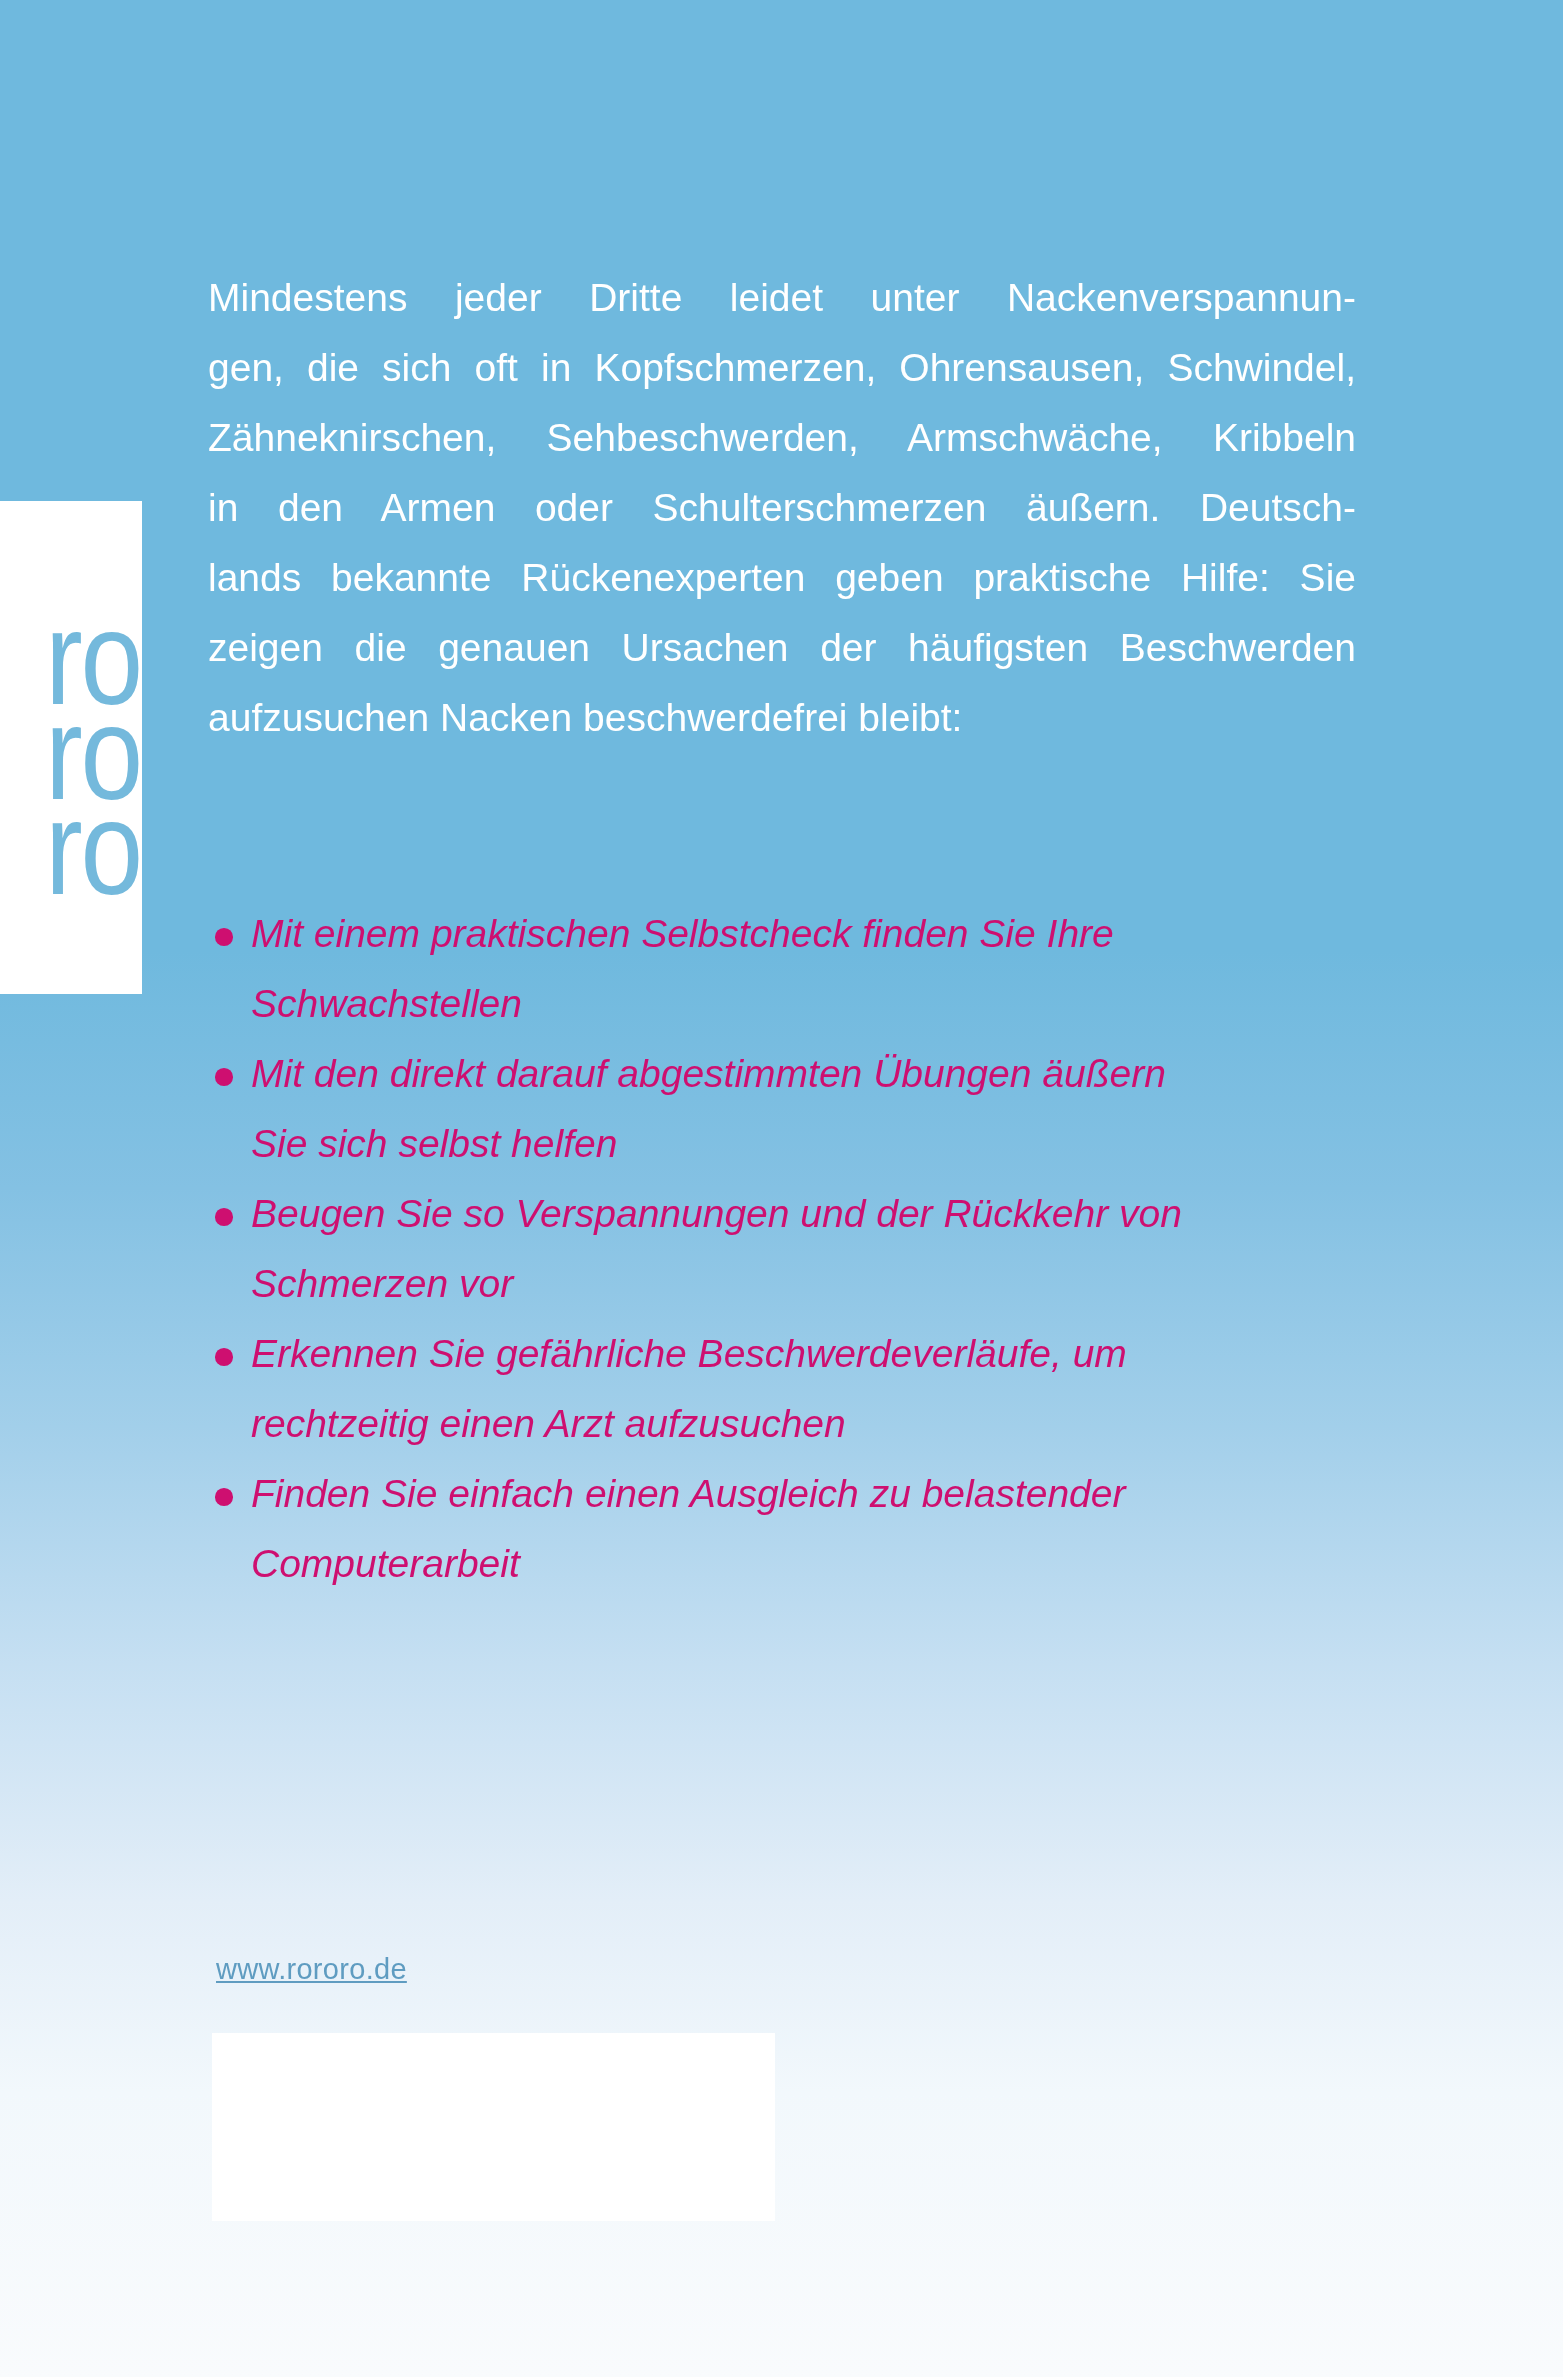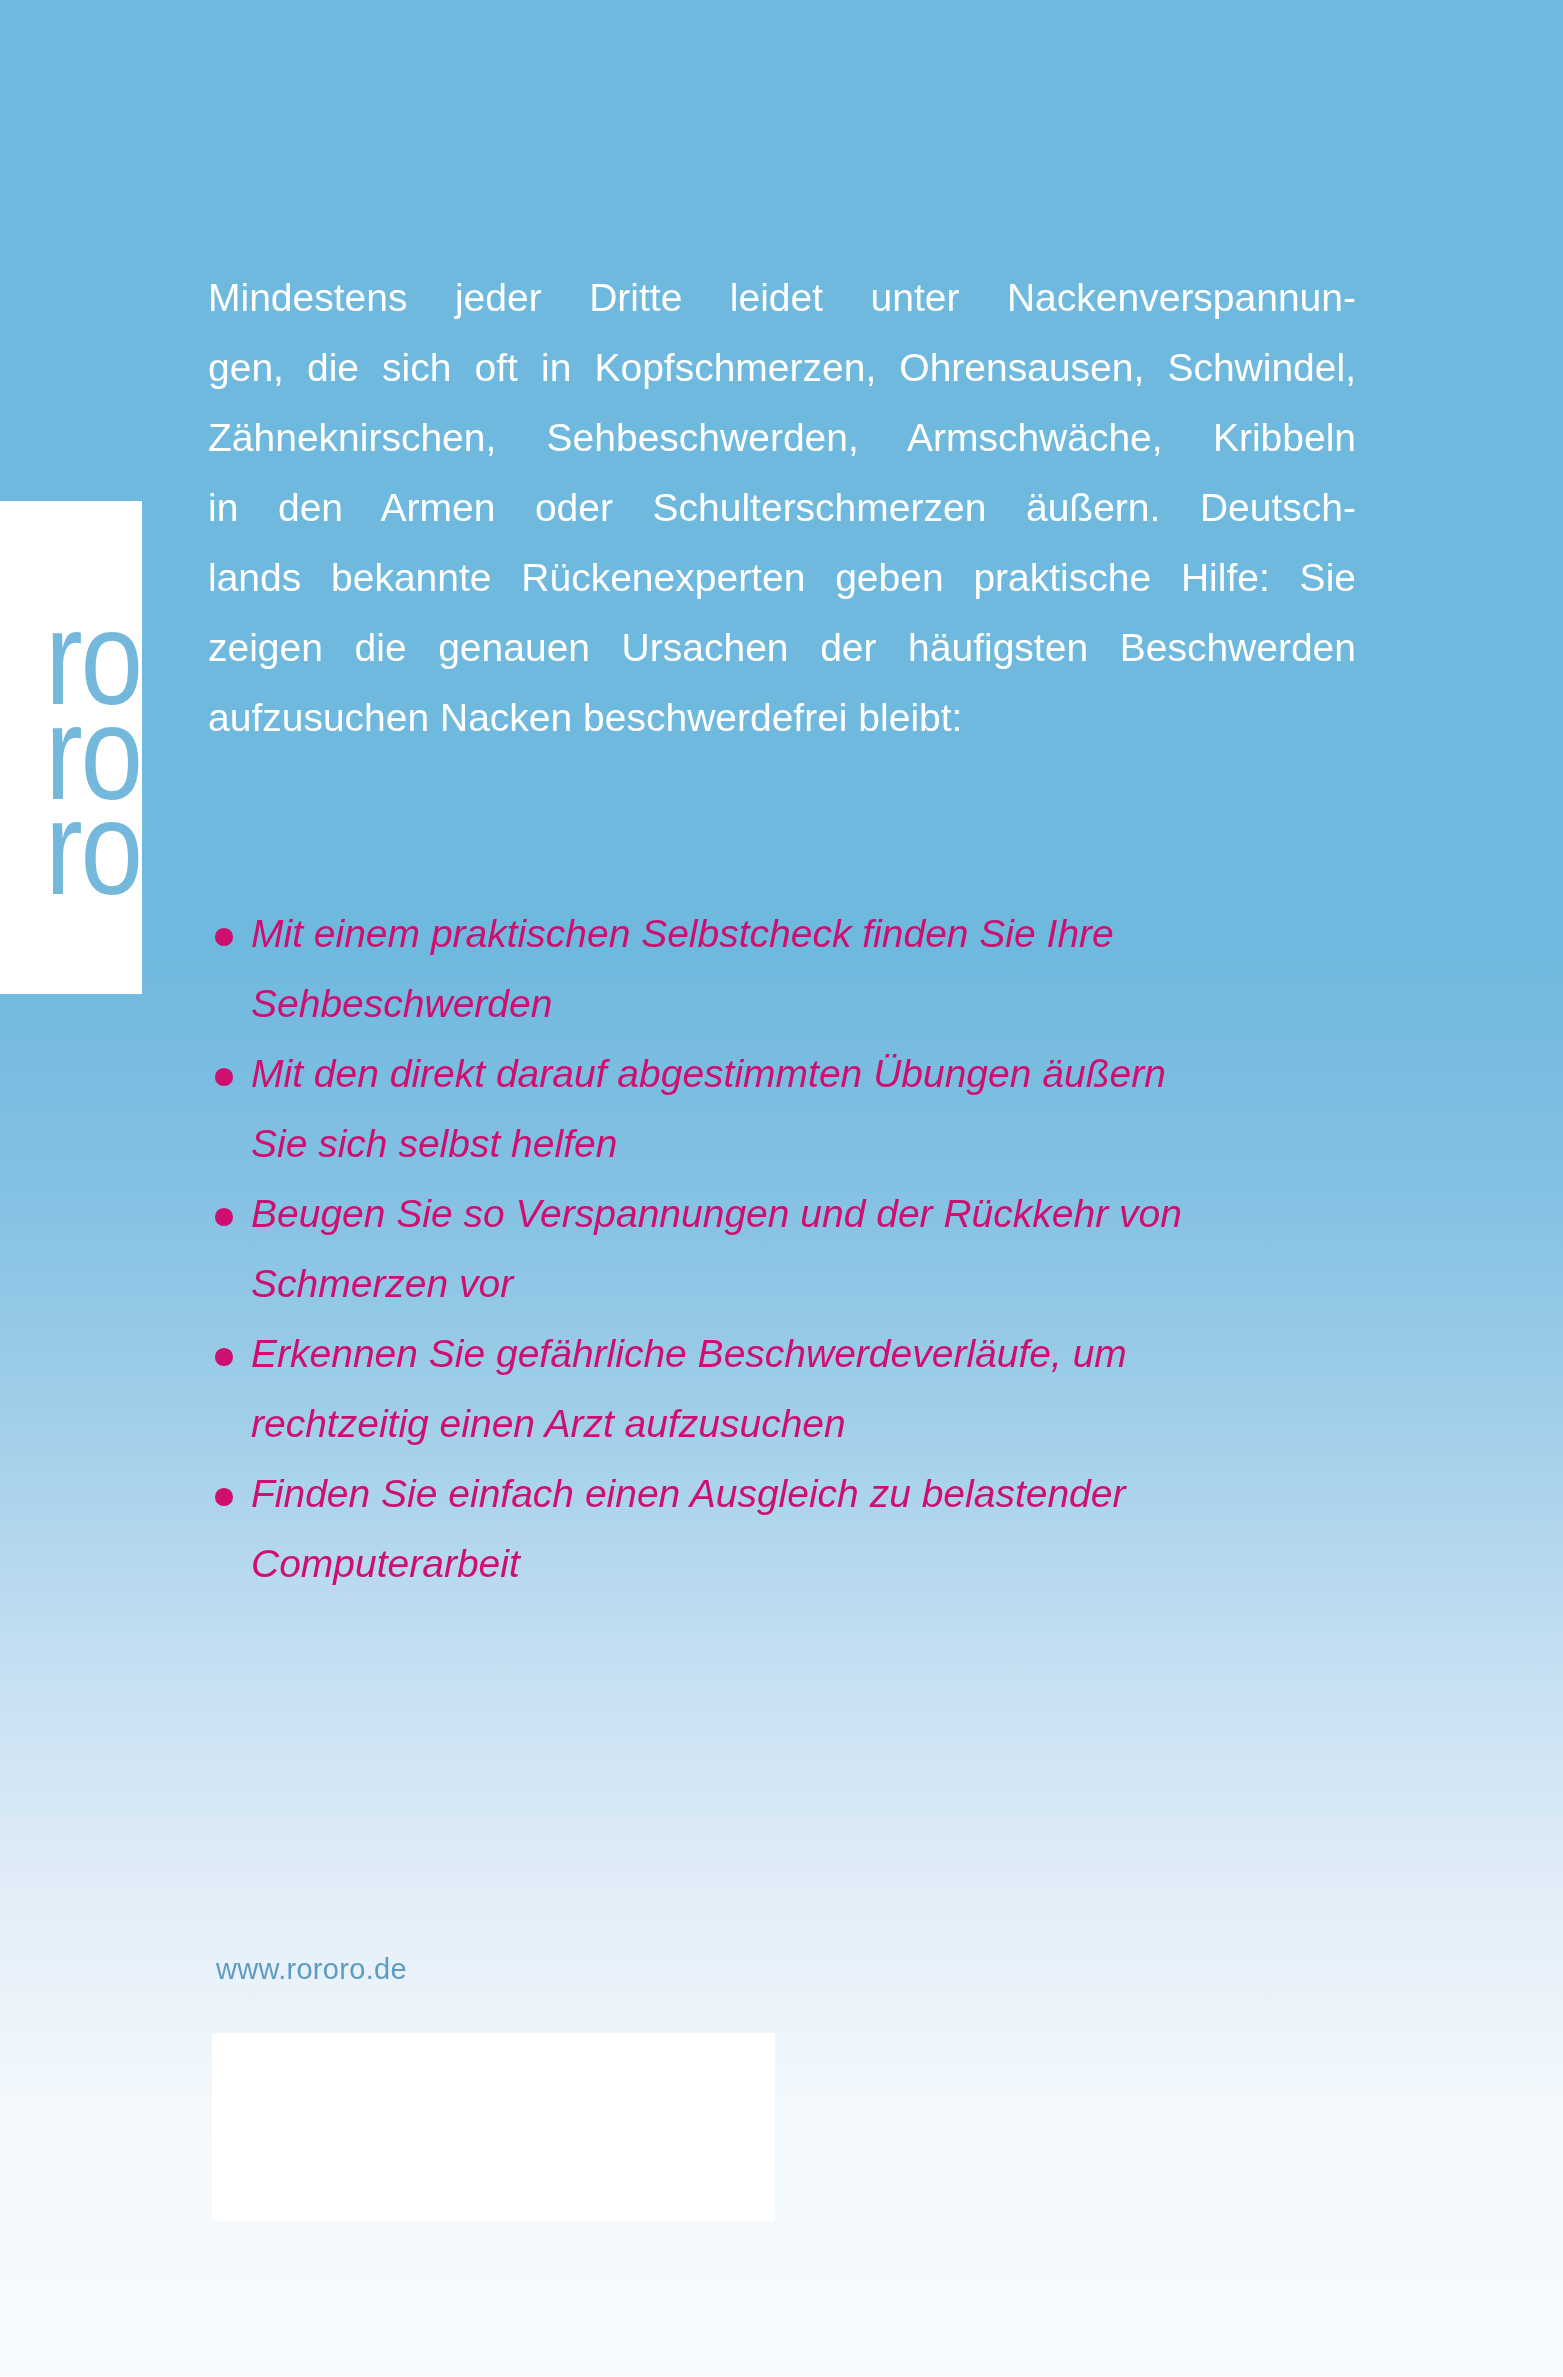--- a/index.html
+++ b/index.html
@@ -49,21 +49,21 @@
   .bullets li{position:relative;padding-left:36px;margin:0;}
   .bullets li .dot{
     position:absolute;left:0;top:29px;
     width:17.6px;height:17.6px;border-radius:50%;
     background:#ce0f70;
   }
 
   
   .website{
     position:absolute;left:216px;top:1953px;
-    font-size:29px;color:#5f9cc1;letter-spacing:0.3px;
+    font-size:29px;color:#5f9cc1;letter-spacing:0.3px;text-decoration:underline;
   }
 
   
   .barcode-box{
     position:absolute;left:212px;top:2033px;width:563px;height:188px;
     background:#ffffff;
   }
 </style>
 </head>
 <body>
@@ -85,21 +85,21 @@
     <div class="line just">in den Armen oder Schulterschmerzen äußern. Deutsch-</div>
     <div class="line just">lands bekannte Rückenexperten geben praktische Hilfe: Sie</div>
     <div class="line just">zeigen die genauen Ursachen der häufigsten Beschwerden</div>
     <div class="line">aufzusuchen Nacken beschwerdefrei bleibt:</div>
   </div>
 
   <ul class="bullets">
     <li>
       <span class="dot"></span>
       <div>Mit einem praktischen Selbstcheck finden Sie Ihre</div>
-      <div>Sehbeschwerden</div>
+      <div>Schwachstellen</div>
     </li>
     <li>
       <span class="dot"></span>
       <div>Mit den direkt darauf abgestimmten Übungen äußern</div>
       <div>Sie sich selbst helfen</div>
     </li>
     <li>
       <span class="dot"></span>
       <div>Beugen Sie so Verspannungen und der Rückkehr von</div>
       <div>Schmerzen vor</div>

